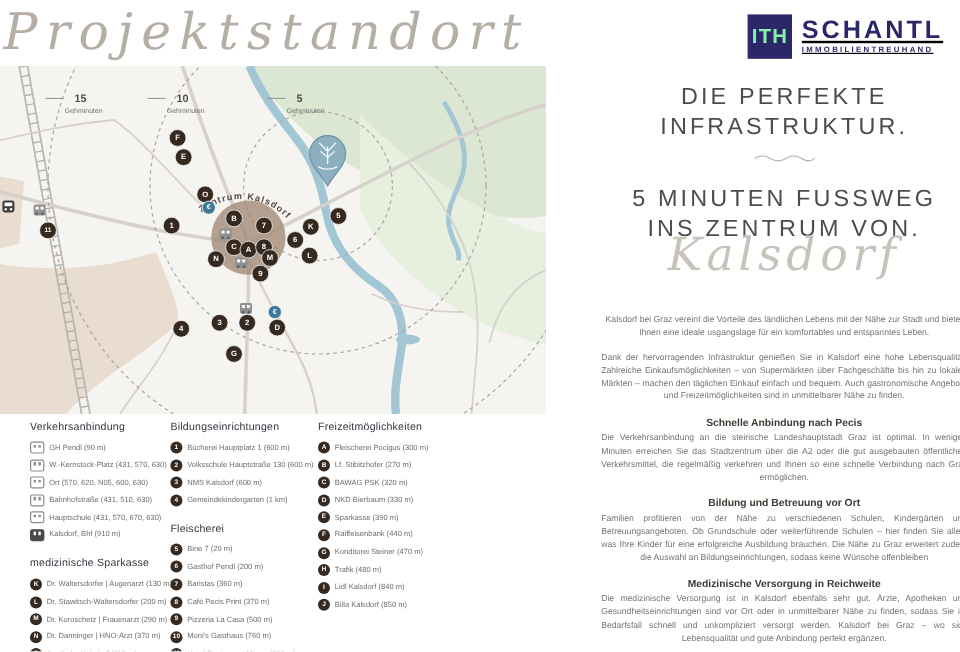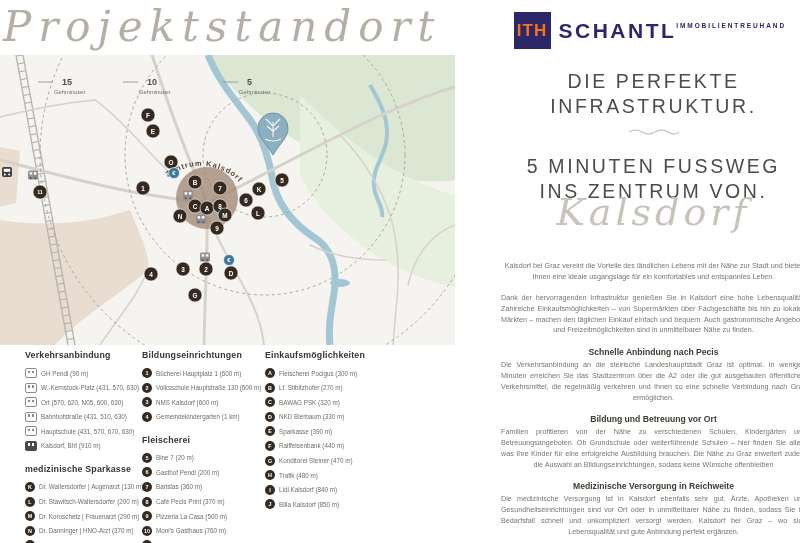--- a/index.html
+++ b/index.html
@@ -4,35 +4,35 @@
 <style>
   html,body{margin:0;padding:0;background:#ffffff;}
   #canvas{position:relative;width:800px;height:543px;overflow:hidden;background:#ffffff;
           font-family:"Liberation Sans", sans-serif;}
 
   
   .script-title{position:absolute;left:3px;top:2px;font-family:"DejaVu Serif", serif;
     font-style:italic;font-size:42px;font-weight:400;color:#b5aea5;letter-spacing:7px;}
   
   .logo{position:absolute;top:12px;right:14px;display:flex;align-items:center;gap:8px;}
-  .logo-box{width:37px;height:37px;background:#2b2768;color:#f97316;display:flex;
+  .logo-box{width:37px;height:37px;background:#2b2768;color:#86efac;display:flex;
     align-items:center;justify-content:center;font-weight:bold;font-size:17px;letter-spacing:1px;}
-  .logo-text{display:flex;line-height:1;}
+  .logo-text{display:flex;flex-direction:column;line-height:1;text-decoration:underline;}
   .logo-name{color:#2b2768;font-weight:bold;font-size:21px;letter-spacing:2.5px;}
   .logo-sub{color:#2b2768;font-size:6.5px;letter-spacing:1.9px;margin-top:3px;font-weight:bold;}
 
   
   #map-wrap{position:absolute;left:0;top:55px;width:455px;height:290px;}
 
   
   .legend-col{position:absolute;top:350px;}
   #col-verkehr{left:25px;width:112px;}
   #col-bildung{left:142px;width:118px;}
   #col-einkauf{left:265px;width:132px;}
-  .leg-title{font-size:8.8px;font-weight:bold;color:#32363e;margin:0 0 8px 0;letter-spacing:.2px;}
+  .leg-title{font-size:8.8px;font-weight:normal;color:#32363e;margin:0 0 8px 0;letter-spacing:.2px;}
   .leg-title.second{margin-top:13px;}
   .leg-row{display:flex;align-items:center;gap:4px;margin-bottom:4.6px;}
   .leg-label{font-size:6.3px;color:#6f6d68;white-space:nowrap;}
   .badge{width:10px;height:10px;border-radius:50%;background:#362a20;color:#fff;font-size:5.4px;
     font-weight:bold;display:inline-flex;align-items:center;justify-content:center;flex:0 0 auto;}
   .vicon{width:10px;height:8px;border:1px solid #8b8b8b;border-radius:2px;display:inline-block;
     position:relative;background:#fff;flex:0 0 auto;}
   .vicon::before{content:"";position:absolute;left:1.5px;top:1.5px;width:2.5px;height:2.5px;
     background:#8b8b8b;box-shadow:4px 0 0 #8b8b8b;}
   .vicon.train{background:#4a4a4a;border-color:#4a4a4a;}
@@ -377,21 +377,21 @@
           <span class="leg-label">Moni's Gasthaus (760 m)</span>
         </div>
         <div class="leg-row">
           <span class="badge">11</span>
           <span class="leg-label">Hotel-Restaurant Mayer (890 m)</span>
         </div>
       </div>
   </div>
 
   <div class="legend-col" id="col-einkauf">
-    <div class="leg-title">Einkaufsmöglichkeiten</div>
+    <div class="leg-title">Freizeitmöglichkeiten</div>
     <div>
         <div class="leg-row">
           <span class="badge">A</span>
           <span class="leg-label">Fleischerei Pocigus (300 m)</span>
         </div>
         <div class="leg-row">
           <span class="badge">B</span>
           <span class="leg-label">Lf. Stibitzhofer (270 m)</span>
         </div>
         <div class="leg-row">

